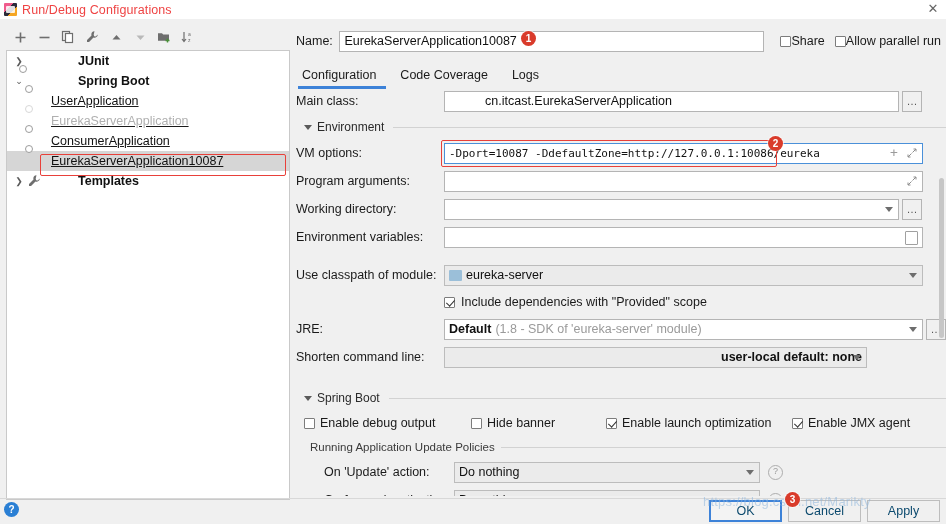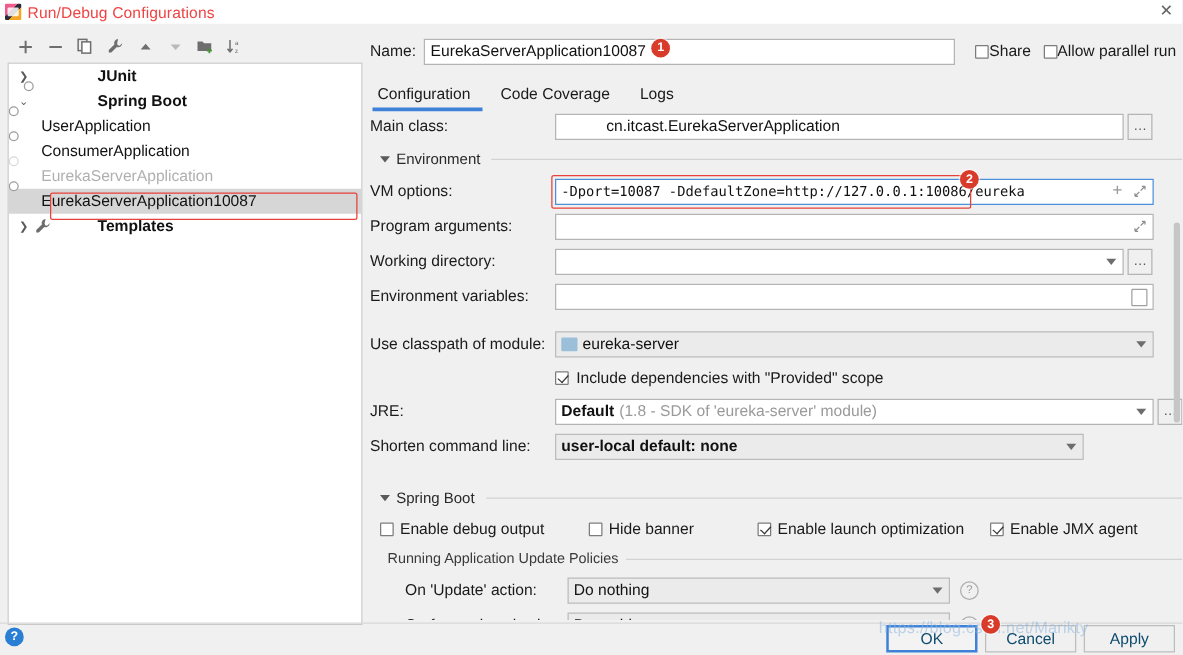--- a/index.html
+++ b/index.html
@@ -49,21 +49,21 @@
     height:20px;display:flex;align-items:center;padding-left:4px;
     white-space:nowrap;position:relative;
   }
   .tree-row.selected{background:#d6d6d6;}
   .twisty{width:16px;height:20px;display:flex;align-items:center;justify-content:center;color:#5a5a5a;font-size:9px;}
   .tree-ico{width:16px;height:16px;margin-right:2px;flex:none;position:relative;}
   .tree-label{font-size:12.5px;color:#111;}
   .tree-label.bold{font-weight:bold;margin-left:33px;}
   .tree-label.dim{color:#b0b0b0;}
   .indent-1{padding-left:4px;}
-  .indent-2{padding-left:8px;}
+  .indent-2{padding-left:26px;text-decoration:underline;}
 
   .sel-box{
     position:absolute;left:40px;top:154px;width:244px;height:20px;
     border:1.5px solid #e8403a;border-radius:2px;pointer-events:none;
   }
 
   
   .ico-junit{width:13px;height:13px;margin-top:2px;margin-left:1px;border-radius:50%;
     background:linear-gradient(90deg,#d4572a 0%,#d4572a 50%,#5aa832 50%,#5aa832 100%);}
   .ico-spring{width:14px;height:14px;margin-top:1px;border-radius:50% 10% 50% 50%;
@@ -261,27 +261,27 @@
       <span class="tree-ico"><span class="ico-spring"></span></span>
       <span class="tree-label bold">Spring Boot</span>
     </div>
 
     <div class="tree-row indent-2">
       <span class="tree-ico"><span class="ico-spring"></span></span>
       <span class="tree-label">UserApplication</span>
     </div>
 
     <div class="tree-row indent-2">
+      <span class="tree-ico"><span class="ico-spring faded"></span></span>
+      <span class="tree-label dim">EurekaServerApplication</span>
+    </div>
+
+    <div class="tree-row indent-2">
       <span class="tree-ico"><span class="ico-spring"></span></span>
       <span class="tree-label">ConsumerApplication</span>
-    </div>
-
-    <div class="tree-row indent-2">
-      <span class="tree-ico"><span class="ico-spring faded"></span></span>
-      <span class="tree-label dim">EurekaServerApplication</span>
     </div>
 
     <div class="tree-row indent-2 selected">
       <span class="tree-ico"><span class="ico-spring"></span></span>
       <span class="tree-label">EurekaServerApplication10087</span>
     </div>
 
     <div class="tree-row indent-1">
       <span class="twisty">❯</span>
       <span class="tree-ico">
@@ -385,21 +385,21 @@
         <div class="fld" style="width:537px;">
           <span style="font-weight:bold;">Default</span>
           <span style="color:#9a9a9a;margin-left:4px;">(1.8 - SDK of 'eureka-server' module)</span>
           <span class="arrow-dn"></span>
         </div>
         <div class="btn-dots">…</div>
       </div>
 
       <div class="row">
         <span class="lbl">Shorten command line:</span>
-        <div class="fld gray" style="width:423px;">
+        <div class="fld gray" style="width:423px;justify-content:flex-end;">
           <span style="font-weight:bold;">user-local default: none</span>
           <span class="arrow-dn"></span>
         </div>
       </div>
 
       <div style="height:12px;"></div>
 
       <div class="section-hdr">
         <span class="sec-tri"></span>
         <span class="sec-txt">Spring Boot</span>

